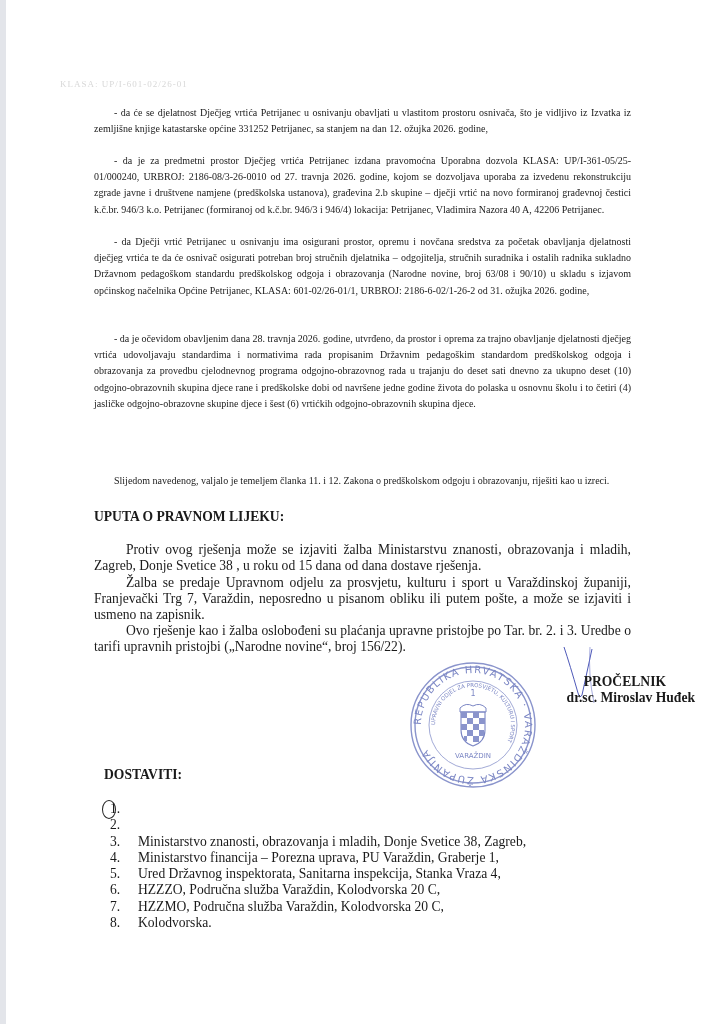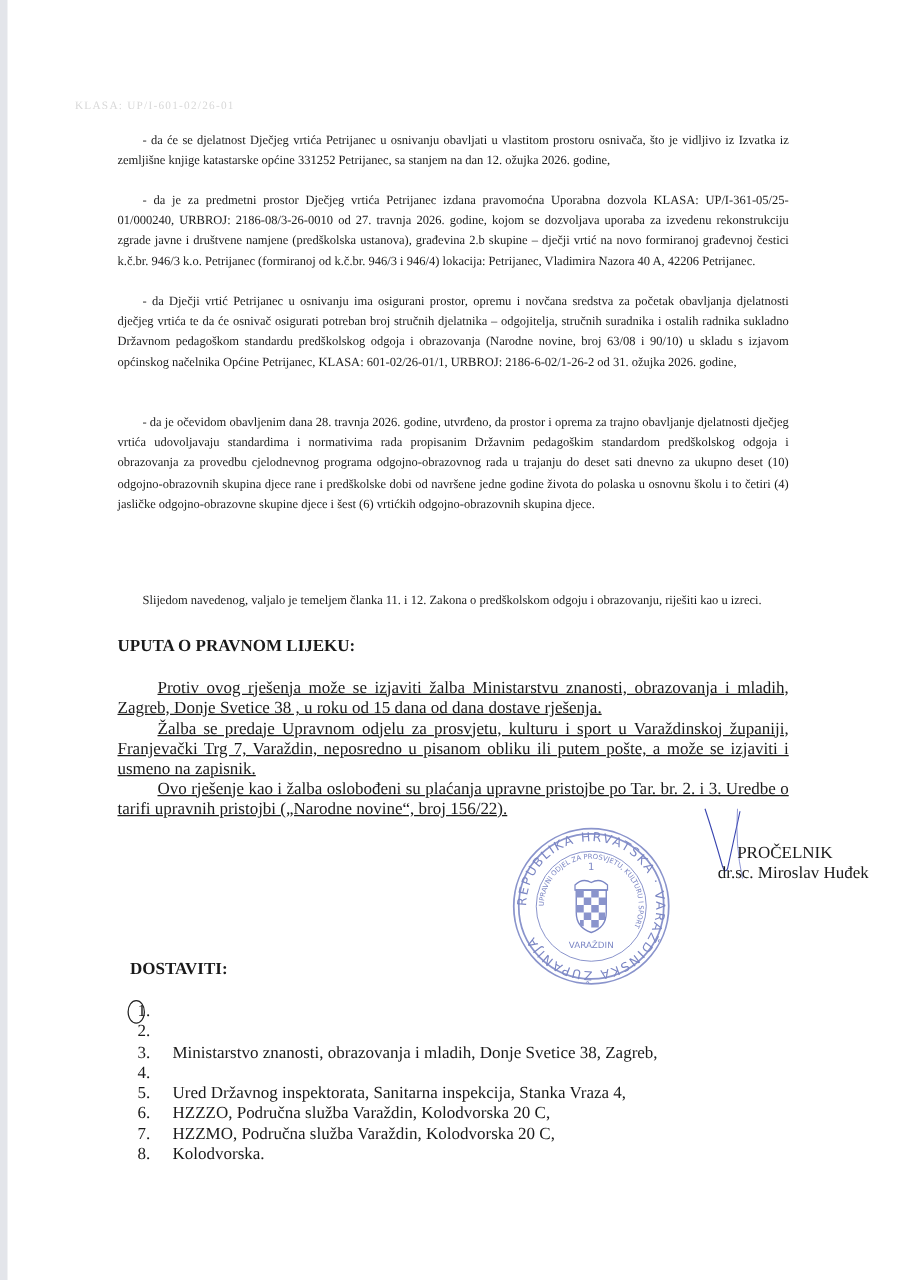--- a/index.html
+++ b/index.html
@@ -15,25 +15,25 @@
     text-align:justify; text-indent:20px;
   }
   .para.p1 { top:95px; }
   .para.p2 { top:143px; }
   .para.p3 { top:224px; }
   .para.p4 { top:321px; }
   .para.p5 { top:463px; }
   .heading { position:absolute; left:94px; font-weight:bold; font-size:13.6px; }
   .heading.remedy { top:509px; }
   .heading.deliver { top:767px; left:104px; }
-  .rem { position:absolute; left:94px; width:537px; font-size:13.6px; line-height:16.2px; text-align:justify; text-indent:32px;text-decoration:underline; }
+  .rem { position:absolute; left:94px; width:537px; font-size:13.6px; line-height:16.2px; text-align:justify; text-indent:32px; }
   .rem.r1 { top:528px; }
   .rem.r2 { top:561px; }
   .rem.r3 { top:609px; }
-  .signature { position:absolute; left:545px; top:674px; font-weight:normal; font-size:13.6px; line-height:16px; text-align:right; width:150px; }
+  .signature { position:absolute; left:545px; top:674px; font-weight:bold; font-size:13.6px; line-height:16px; text-align:right; width:150px; }
   .signature .title { padding-right:29px; }
   .stamp { position:absolute; left:408px; top:660px; width:130px; height:130px; }
   .handwriting { position:absolute; left:560px; top:645px; width:40px; height:60px; }
   .dist-list { position:absolute; left:104px; top:801px; font-size:13.6px; line-height:16.3px; margin:0; padding:0; list-style:none; }
   .dist-list li { display:flex; }
   .dist-list .num { width:28px; text-align:left; padding-left:6px; position:relative; }
   .circle-mark { position:absolute; left:-2px; top:-1px; width:12px; height:17px; border:1.3px solid #222; border-radius:50%; }
 </style>
 </head>
 <body>
@@ -106,20 +106,21 @@
       </li>
     <li>
         <span class="num">2.</span>
       </li>
     <li>
         <span class="num">3.</span>
         <span>Ministarstvo znanosti, obrazovanja i mladih, Donje Svetice 38, Zagreb,</span>
       </li>
     <li>
         <span class="num">4.</span>
+        <span>Ministarstvo financija – Porezna uprava, PU Varaždin, Graberje 1,</span>
       </li>
     <li>
         <span class="num">5.</span>
         <span>Ured Državnog inspektorata, Sanitarna inspekcija, Stanka Vraza 4,</span>
       </li>
     <li>
         <span class="num">6.</span>
         <span>HZZZO, Područna služba Varaždin, Kolodvorska 20 C,</span>
       </li>
     <li>

